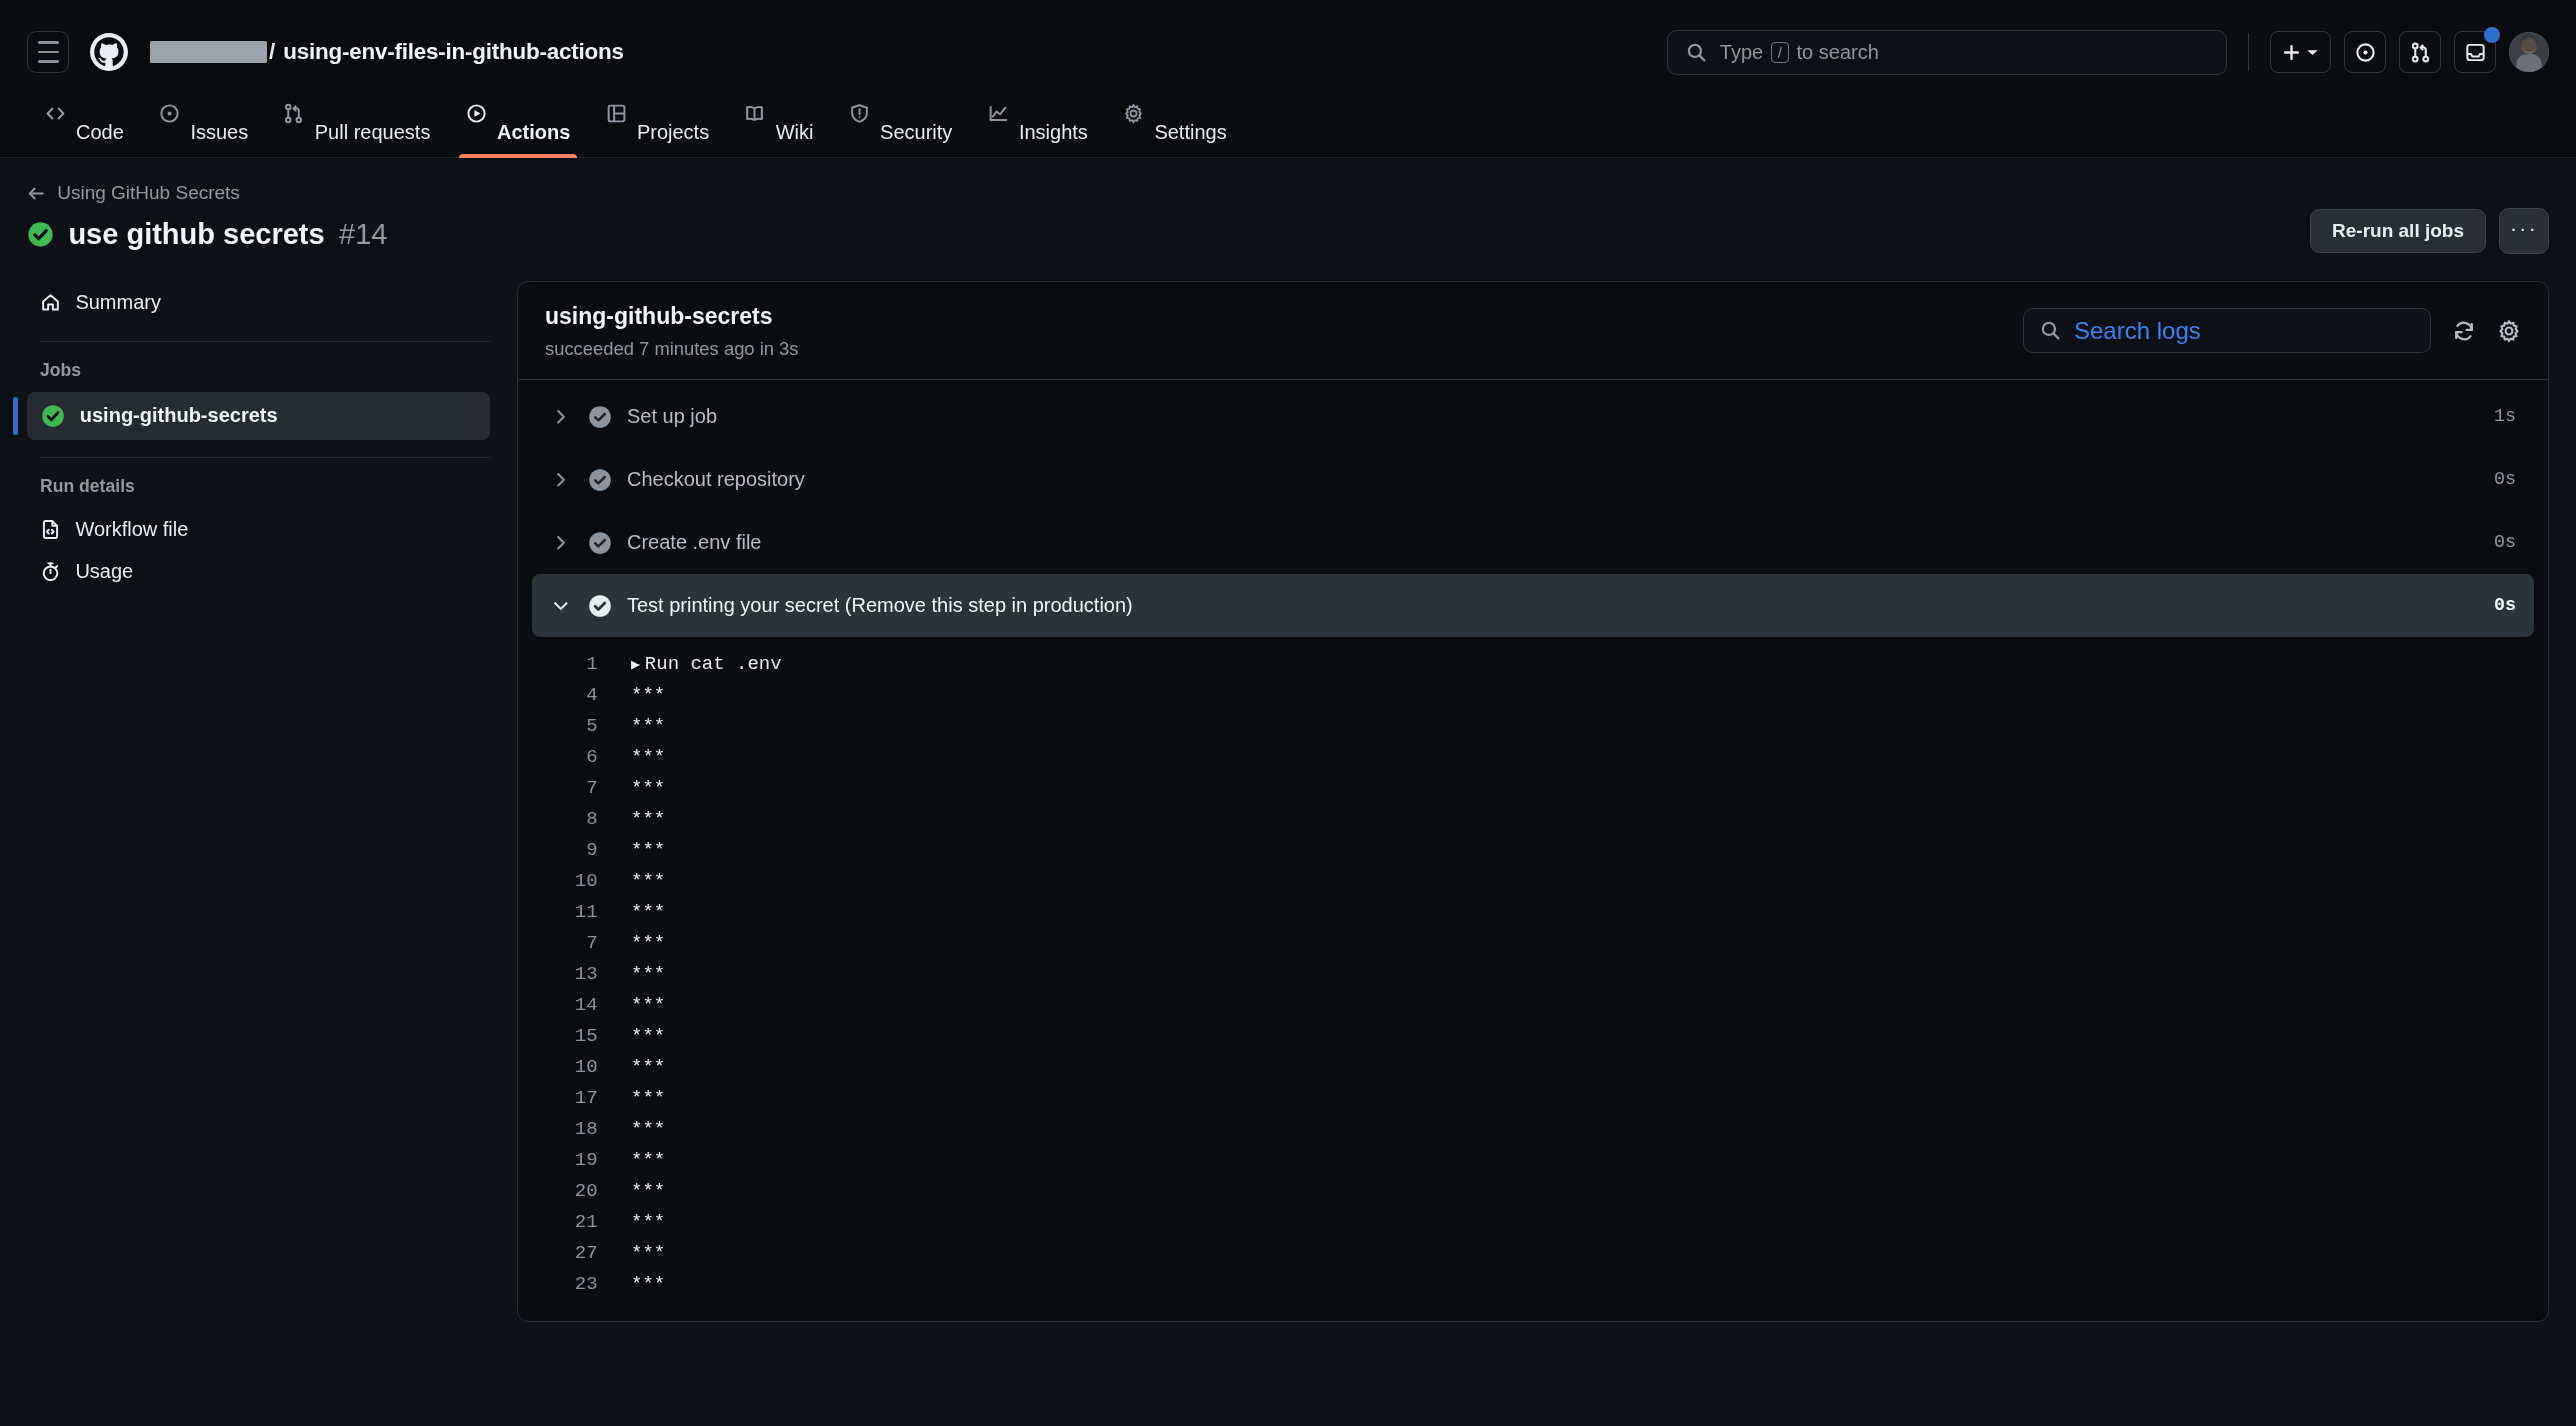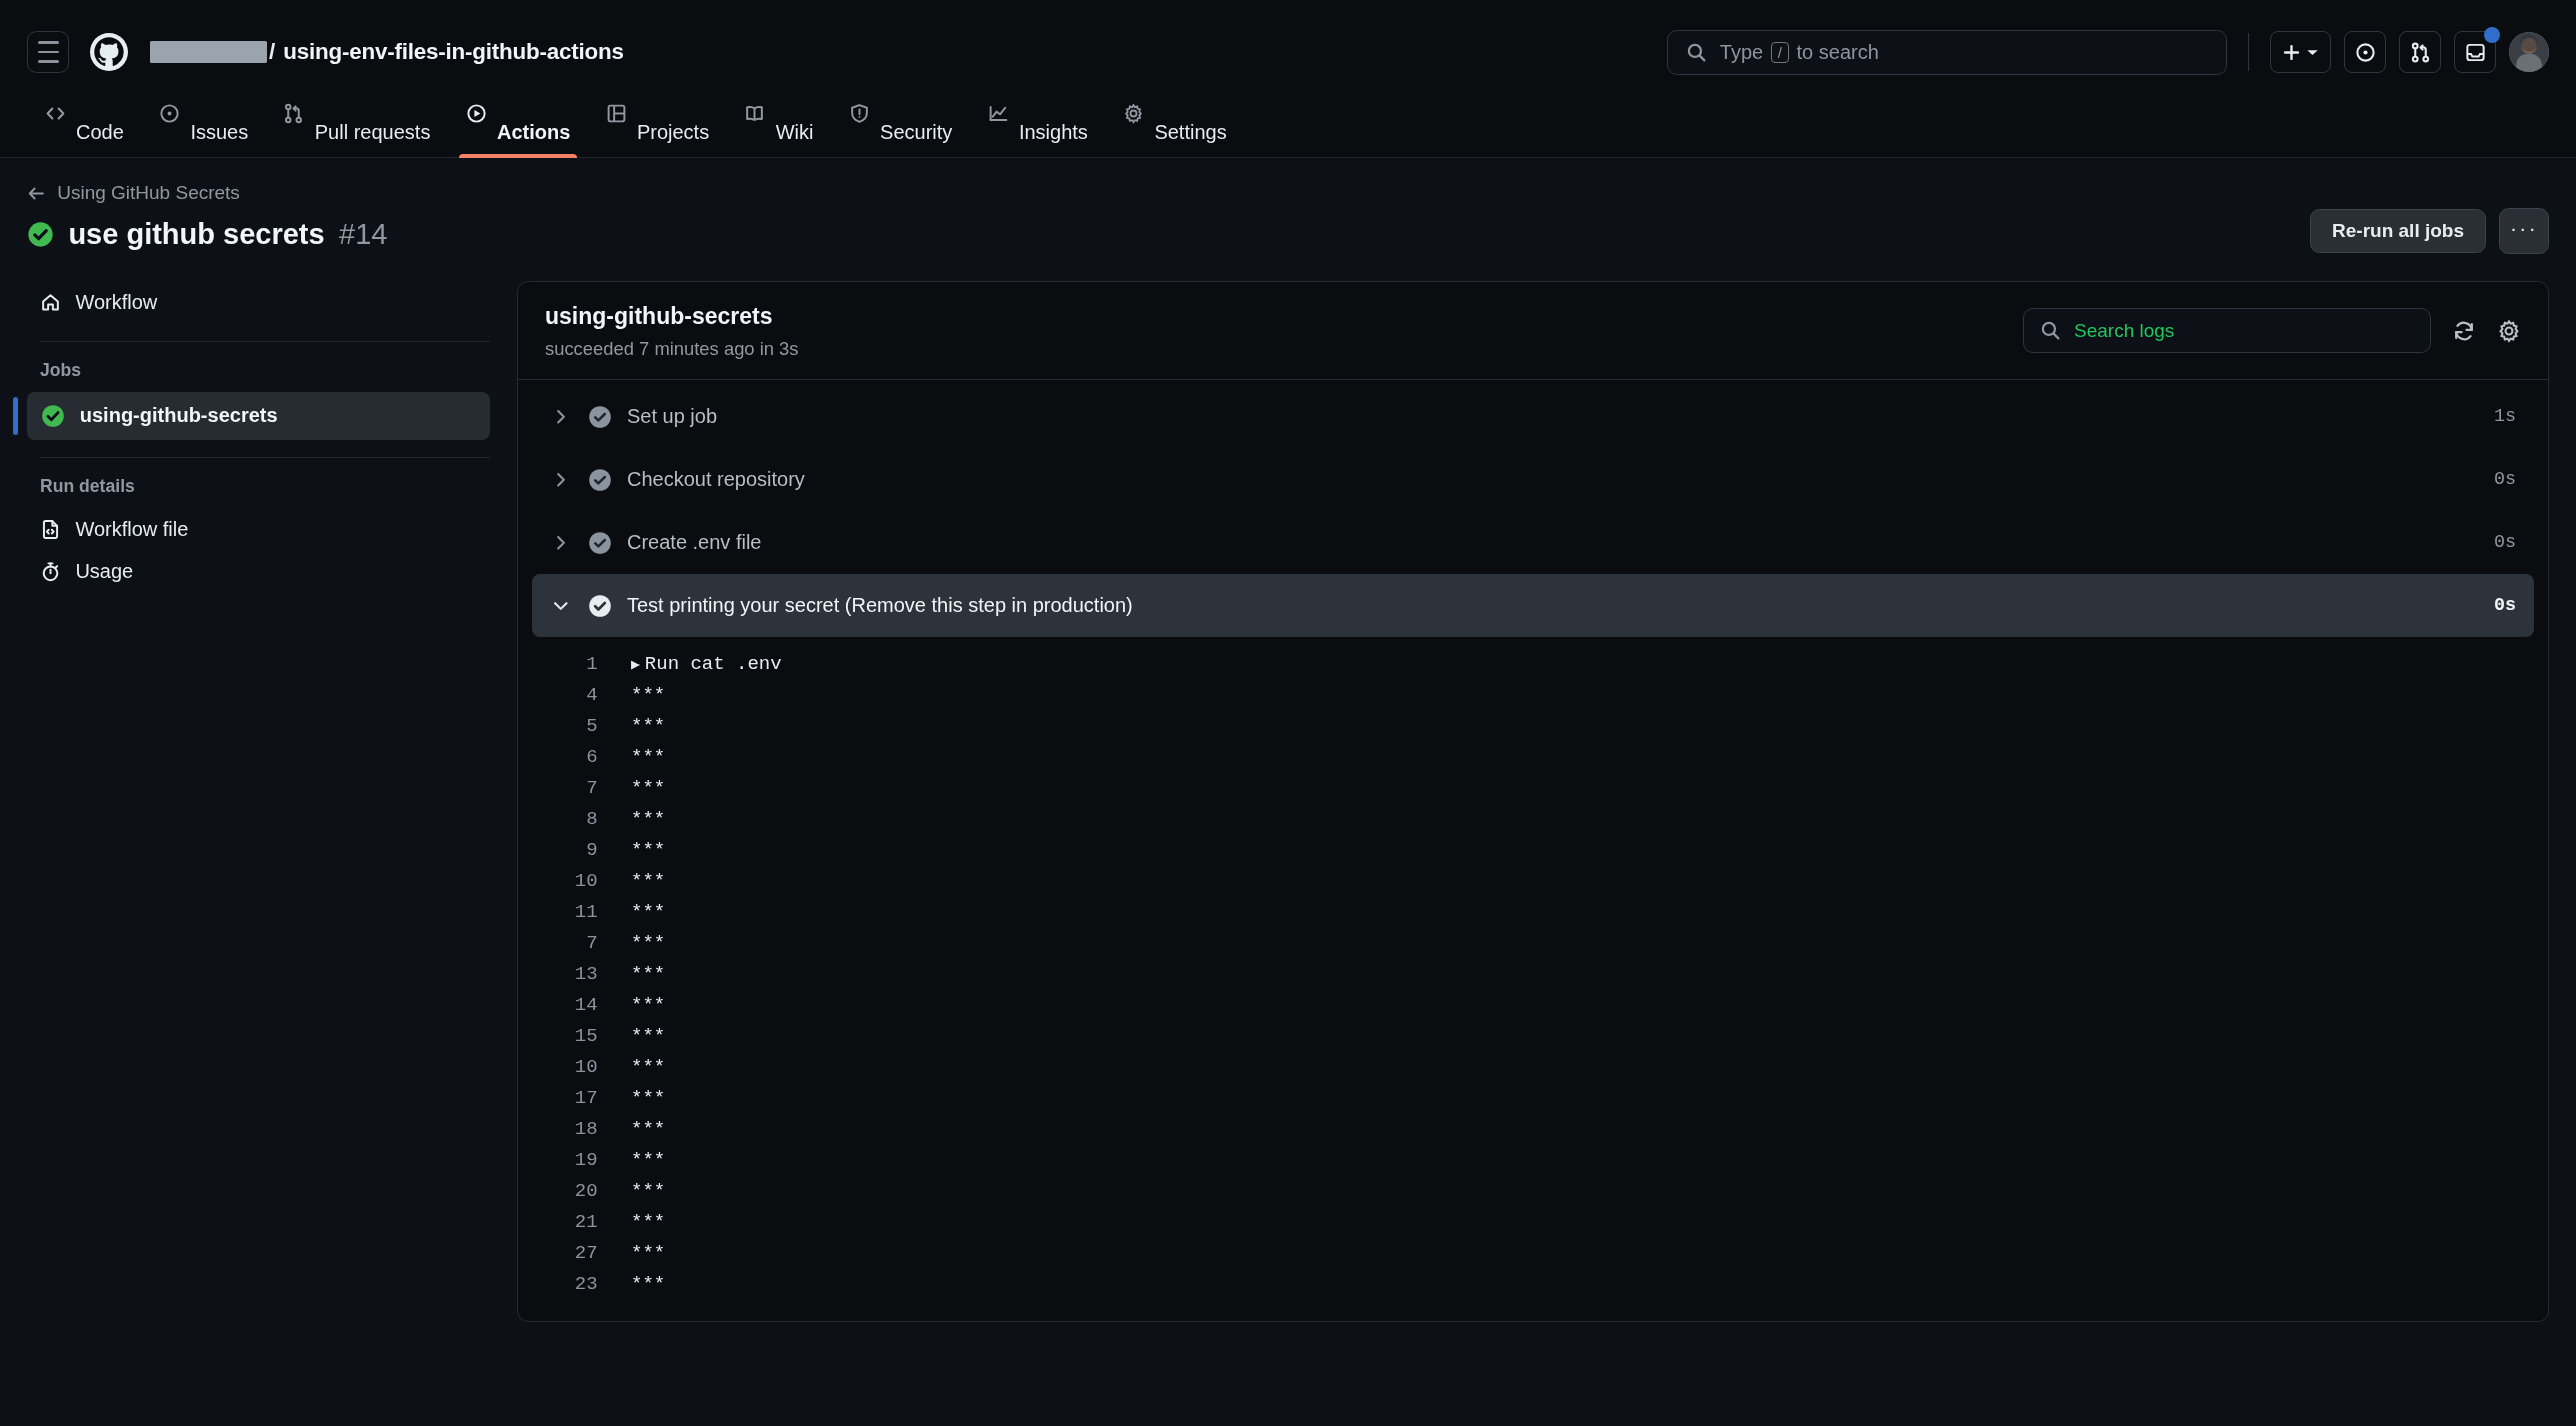--- a/index.html
+++ b/index.html
@@ -119,21 +119,21 @@
     background:#0a0c10; overflow:hidden; min-height:1041px;
   }
   .log-head{ padding:21px 27px 19px 27px; display:flex; align-items:flex-start; border-bottom:0.8px solid #262c33;}
   .log-head .jt{ font-size:23px; font-weight:700; color:#f0f6fc; }
   .log-head .js{ font-size:18.4px; color:#9198a1; margin-top:8px; }
   .log-head-right{ margin-left:auto; display:flex; align-items:center; gap:21px; padding-top:4.8px;}
   .log-search{
     width:408px; height:45px; border:0.8px solid #30363d; border-radius:9.6px;
     display:flex; align-items:center; gap:13px; padding:0 16px; background:#0d1117; cursor:text;
   }
-  .log-search .ph{ color:#22c55e; font-size:19px; }
+  .log-search .ph{ color:#3b82f6; font-size:24px; }
   .hicon{ cursor:pointer; display:flex; align-items:center; justify-content:center; }
 
   .steps{ padding:4.8px 14.4px 0 14.4px; }
   .step-row{
     display:flex; align-items:center; gap:0; height:63px; padding:0 17.6px 0 11.2px;
     border-radius:8px; cursor:pointer;
   }
   .step-row.expanded{ background:#2d333b; }
   .step-chevron{ width:35px; display:flex; align-items:center; justify-content:center; flex:none; }
   .step-status{ width:42px; display:flex; align-items:center; justify-content:center; flex:none; }
@@ -386,21 +386,21 @@
 <div class="body-wrap">
 
   <div class="sidebar">
 
     <div class="side-item">
       <span>
         <svg width="21" height="21" viewBox="0 0 16 16" fill="none" stroke="#e6edf3" stroke-width="1.5" stroke-linejoin="round">
           <path d="M2.4 7.2 L8 2.4 L13.6 7.2 V13.4 H9.8 V9.6 H6.2 V13.4 H2.4 Z"></path>
         </svg>
       </span>
-      <span>Workflow</span>
+      <span>Summary</span>
     </div>
 
     <div class="side-sep"></div>
 
     <div class="side-label">Jobs</div>
 
     <div class="job-item">
       <span class="job-sel-bar"></span>
       <span>
         <svg width="24" height="24" viewBox="0 0 16 16">

